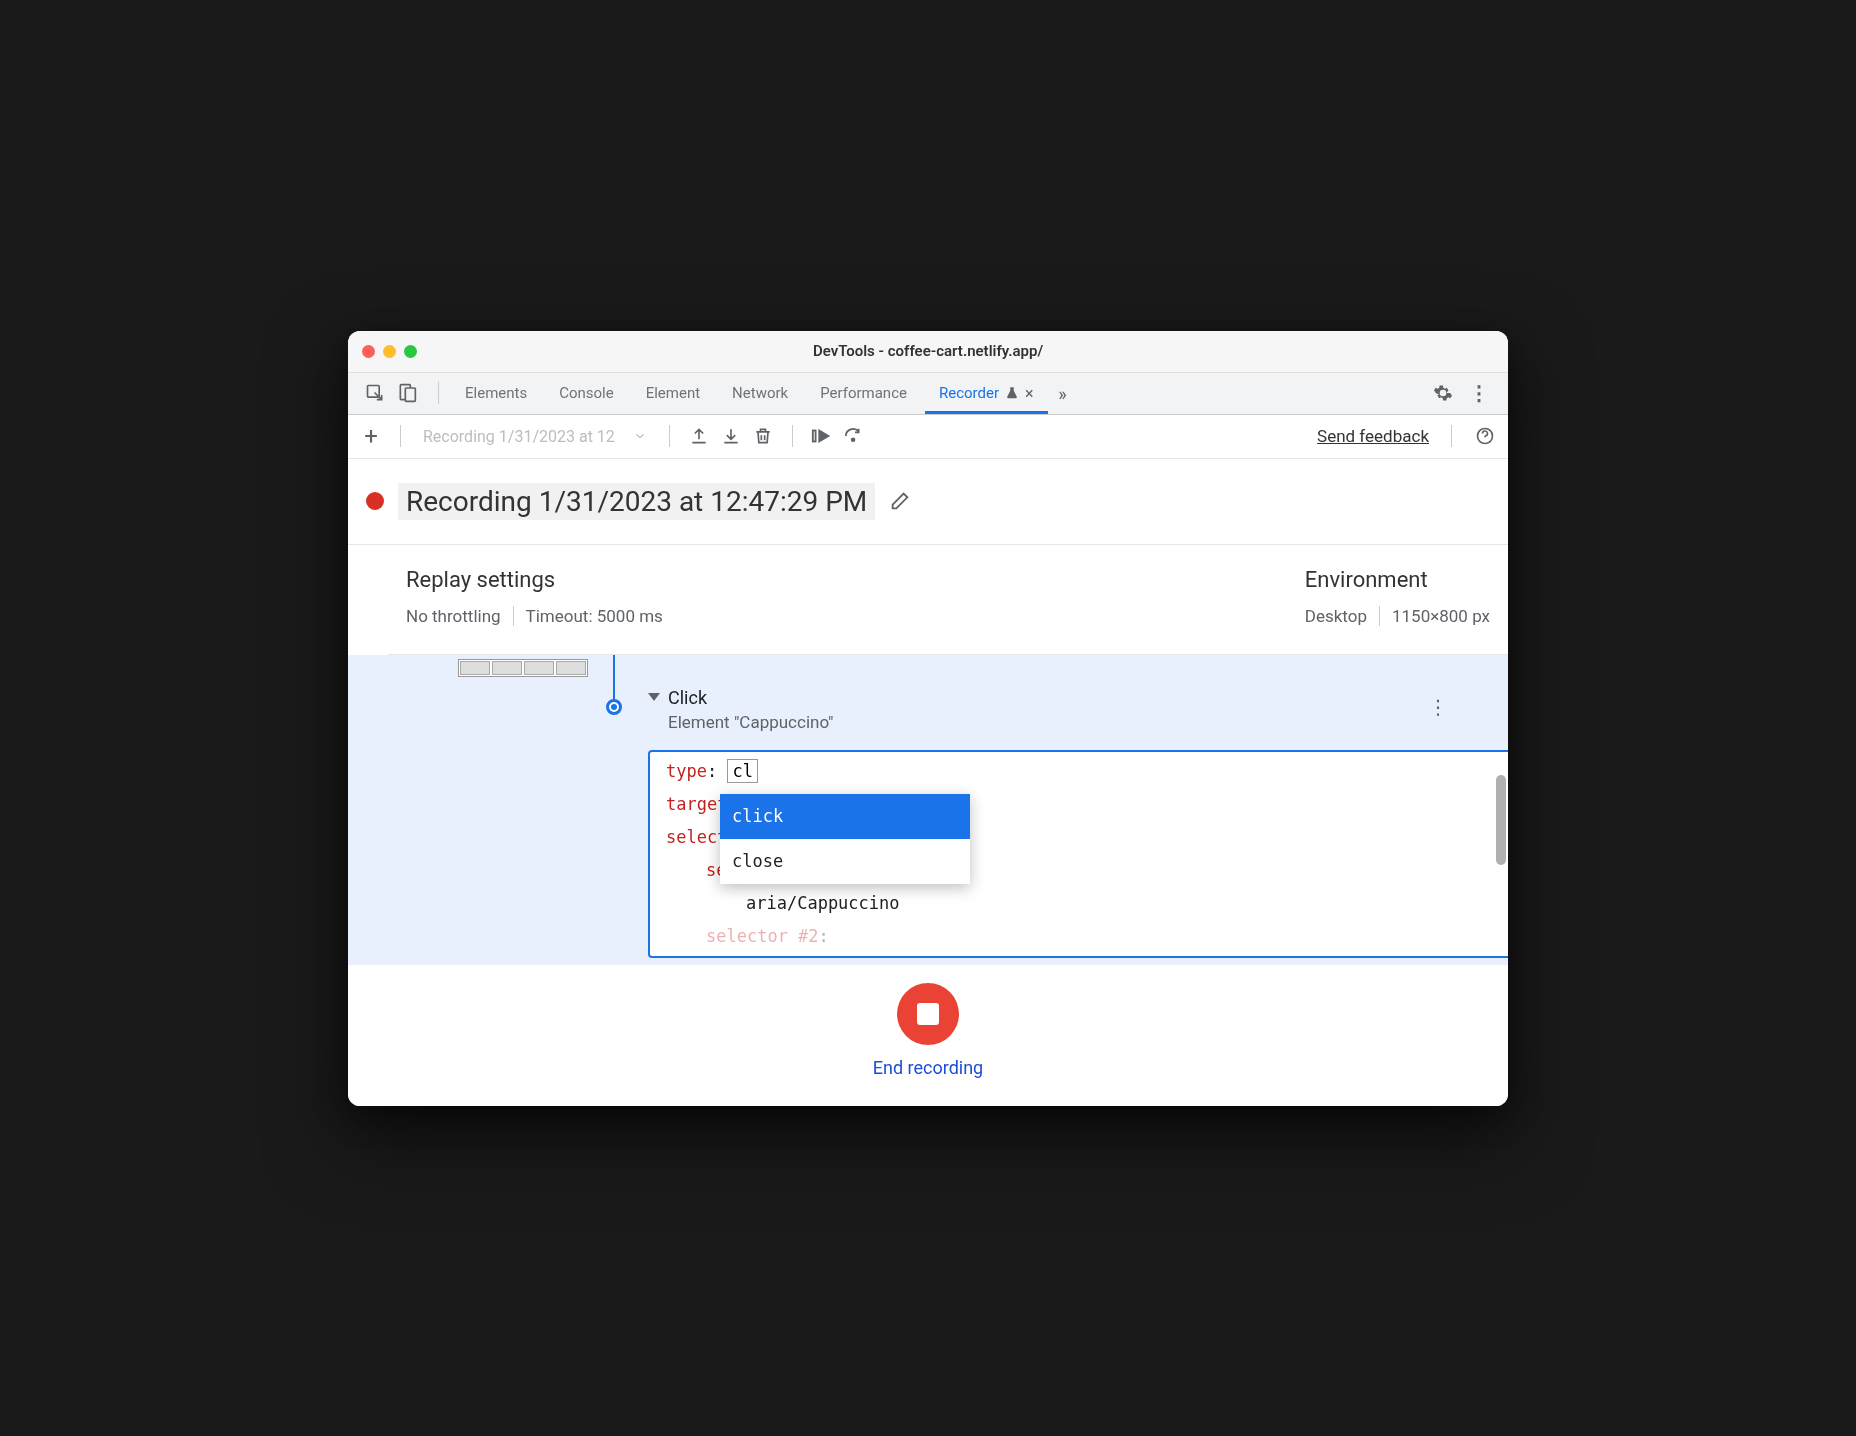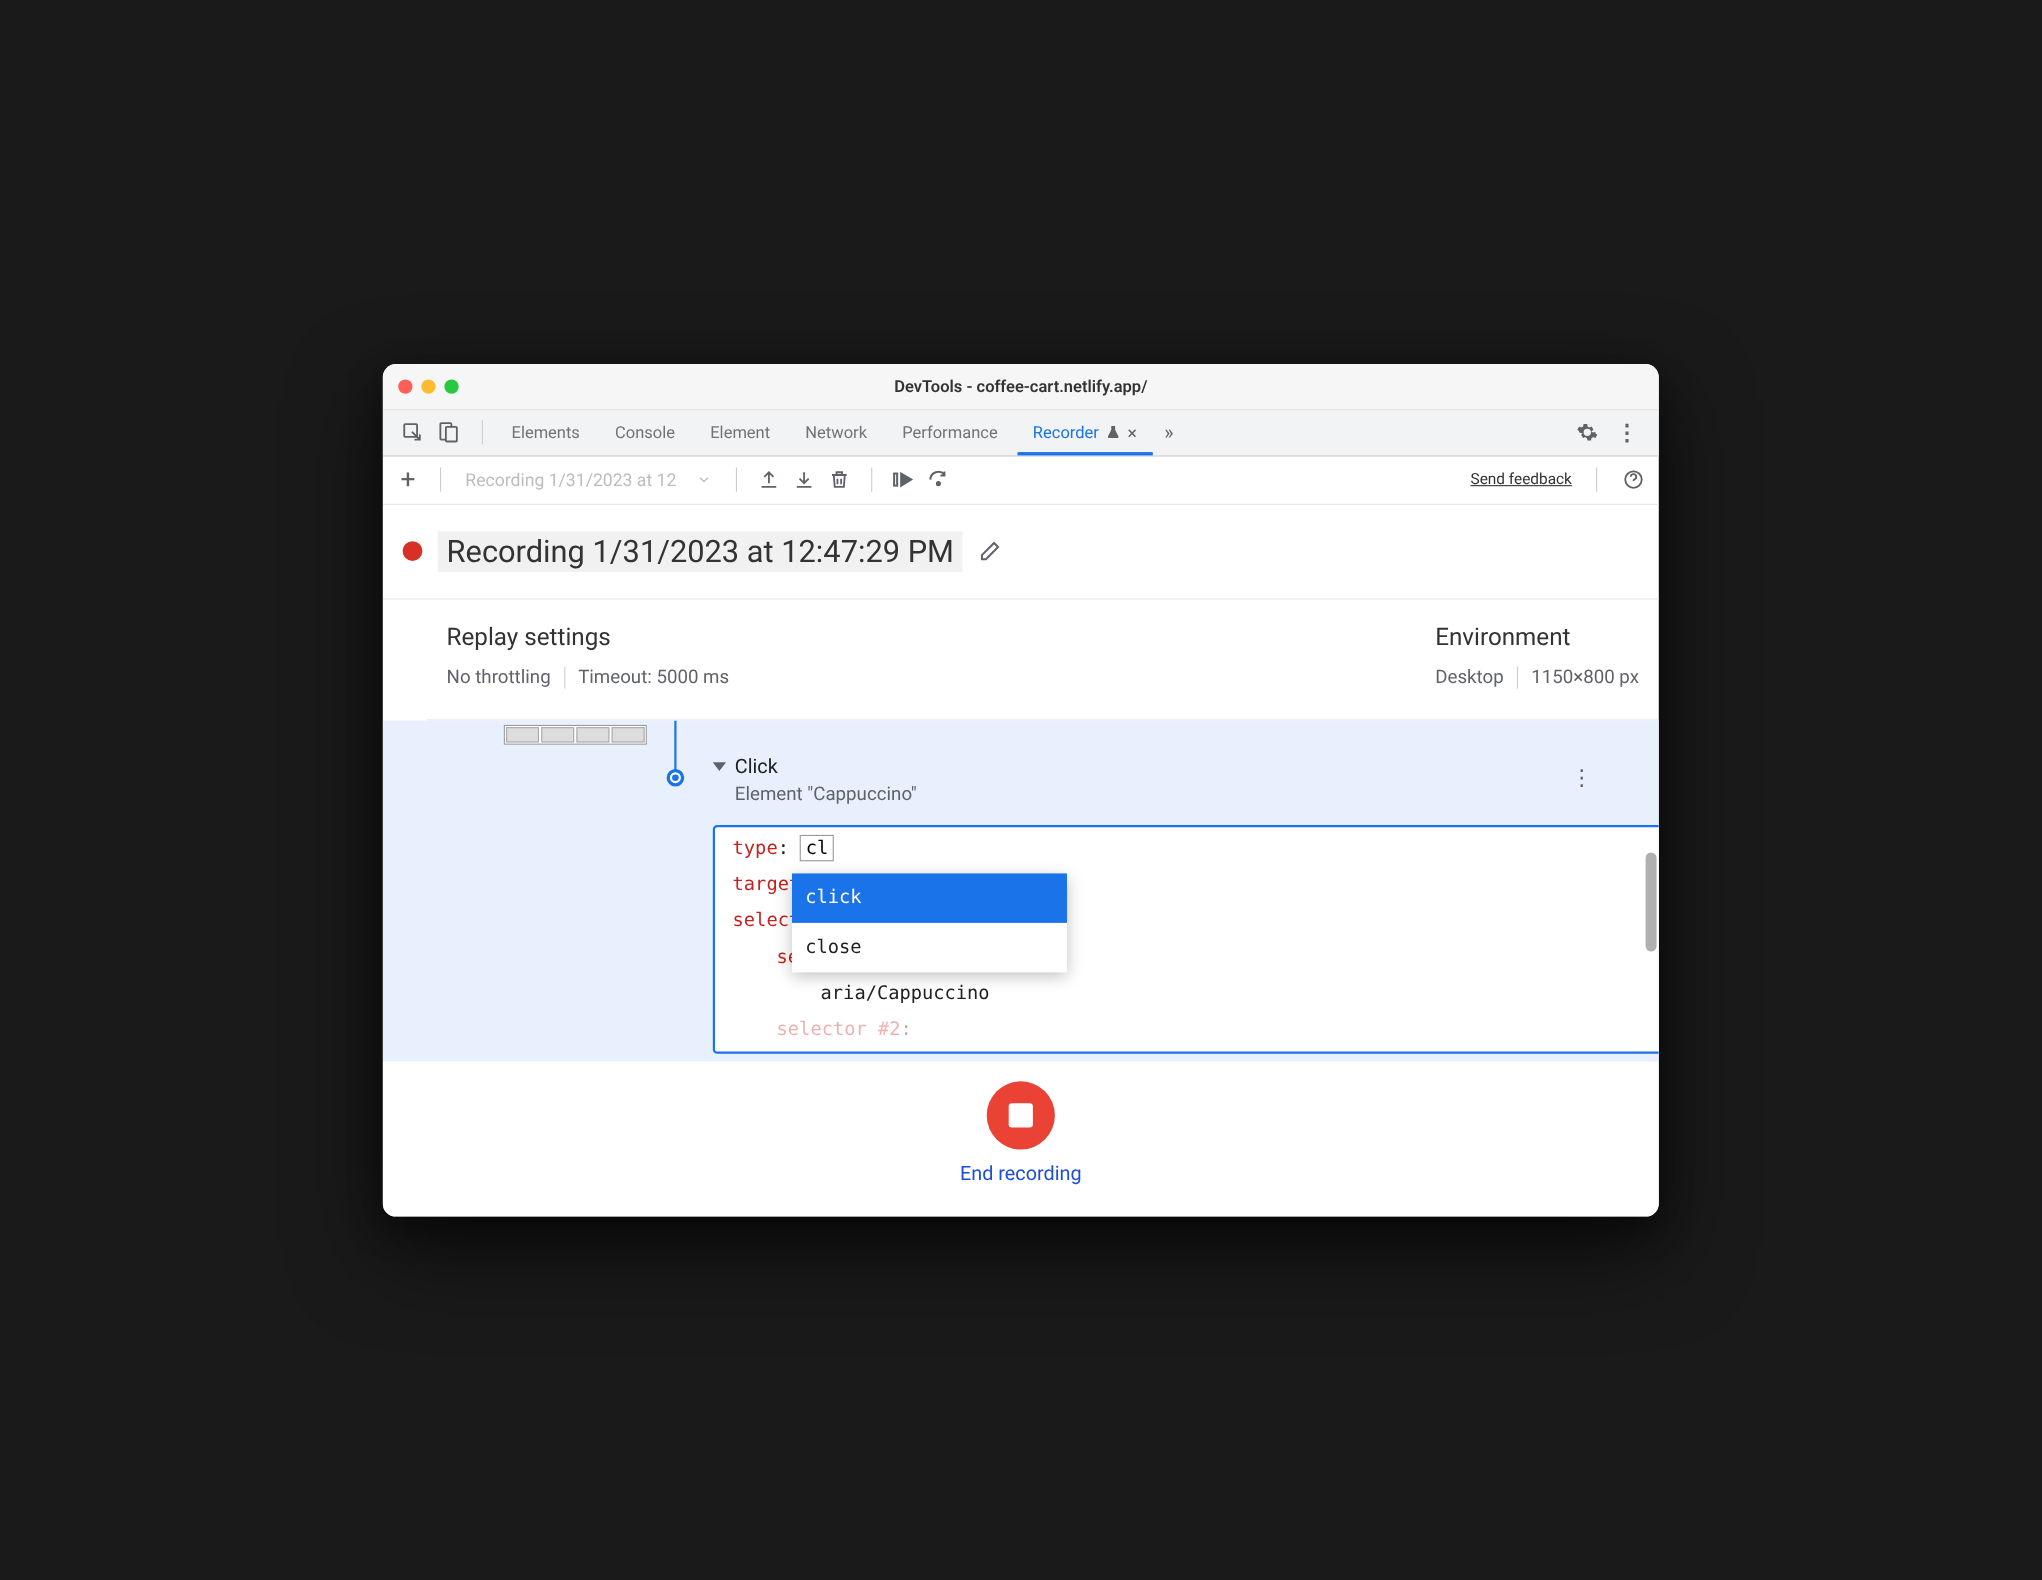--- a/index.html
+++ b/index.html
@@ -78,21 +78,21 @@
   padding: 0 12px;
   gap: 10px;
   border-bottom: 1px solid #e6e6e6;
 }
 .toolbar .crumb {
   color: #bdbdbd;
   font-size: 16px;
   padding: 0 4px;
 }
 .toolbar-right { margin-left: auto; display: flex; align-items: center; gap: 14px; }
-.feedback-link { font-size: 14px; color: #333; text-decoration: underline; cursor: pointer; }
+.feedback-link { font-size: 17px; color: #333; text-decoration: underline; cursor: pointer; }
 
 .recording-header {
   display: flex;
   align-items: center;
   gap: 14px;
   padding: 24px 18px;
   border-bottom: 1px solid #e6e6e6;
 }
 .rec-dot { width: 18px; height: 18px; border-radius: 50%; background: #d93025; }
 .rec-title { font-size: 28px; color: #333; background: #f1f1f1; padding: 2px 8px; }

